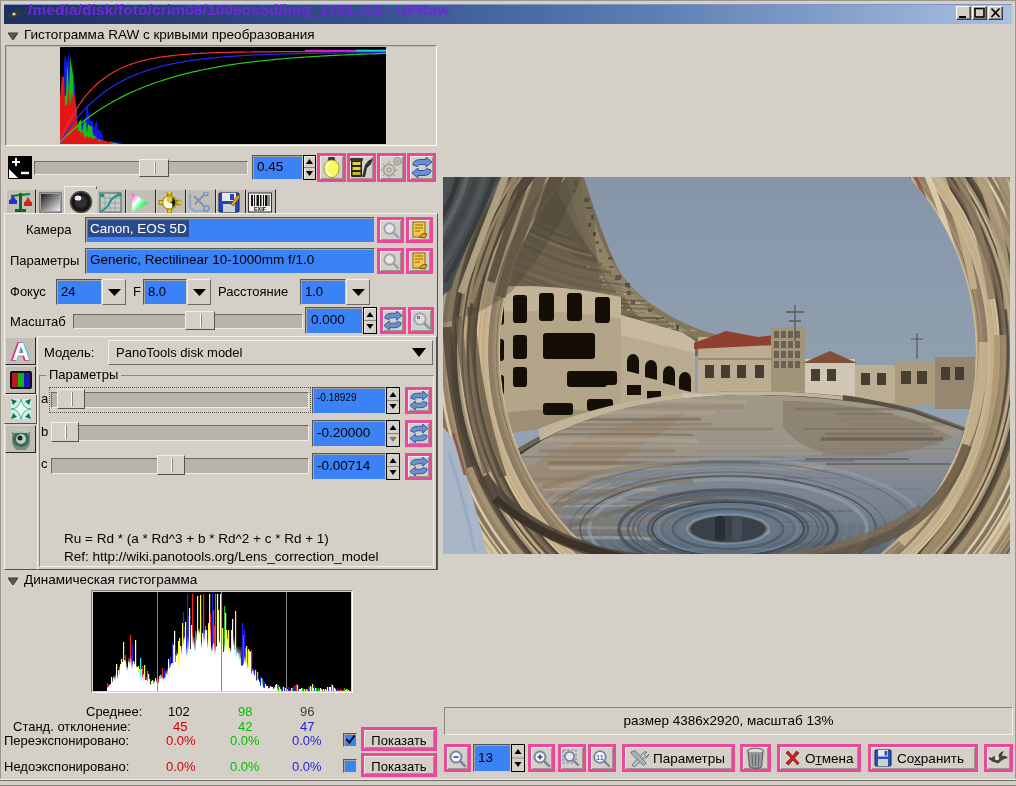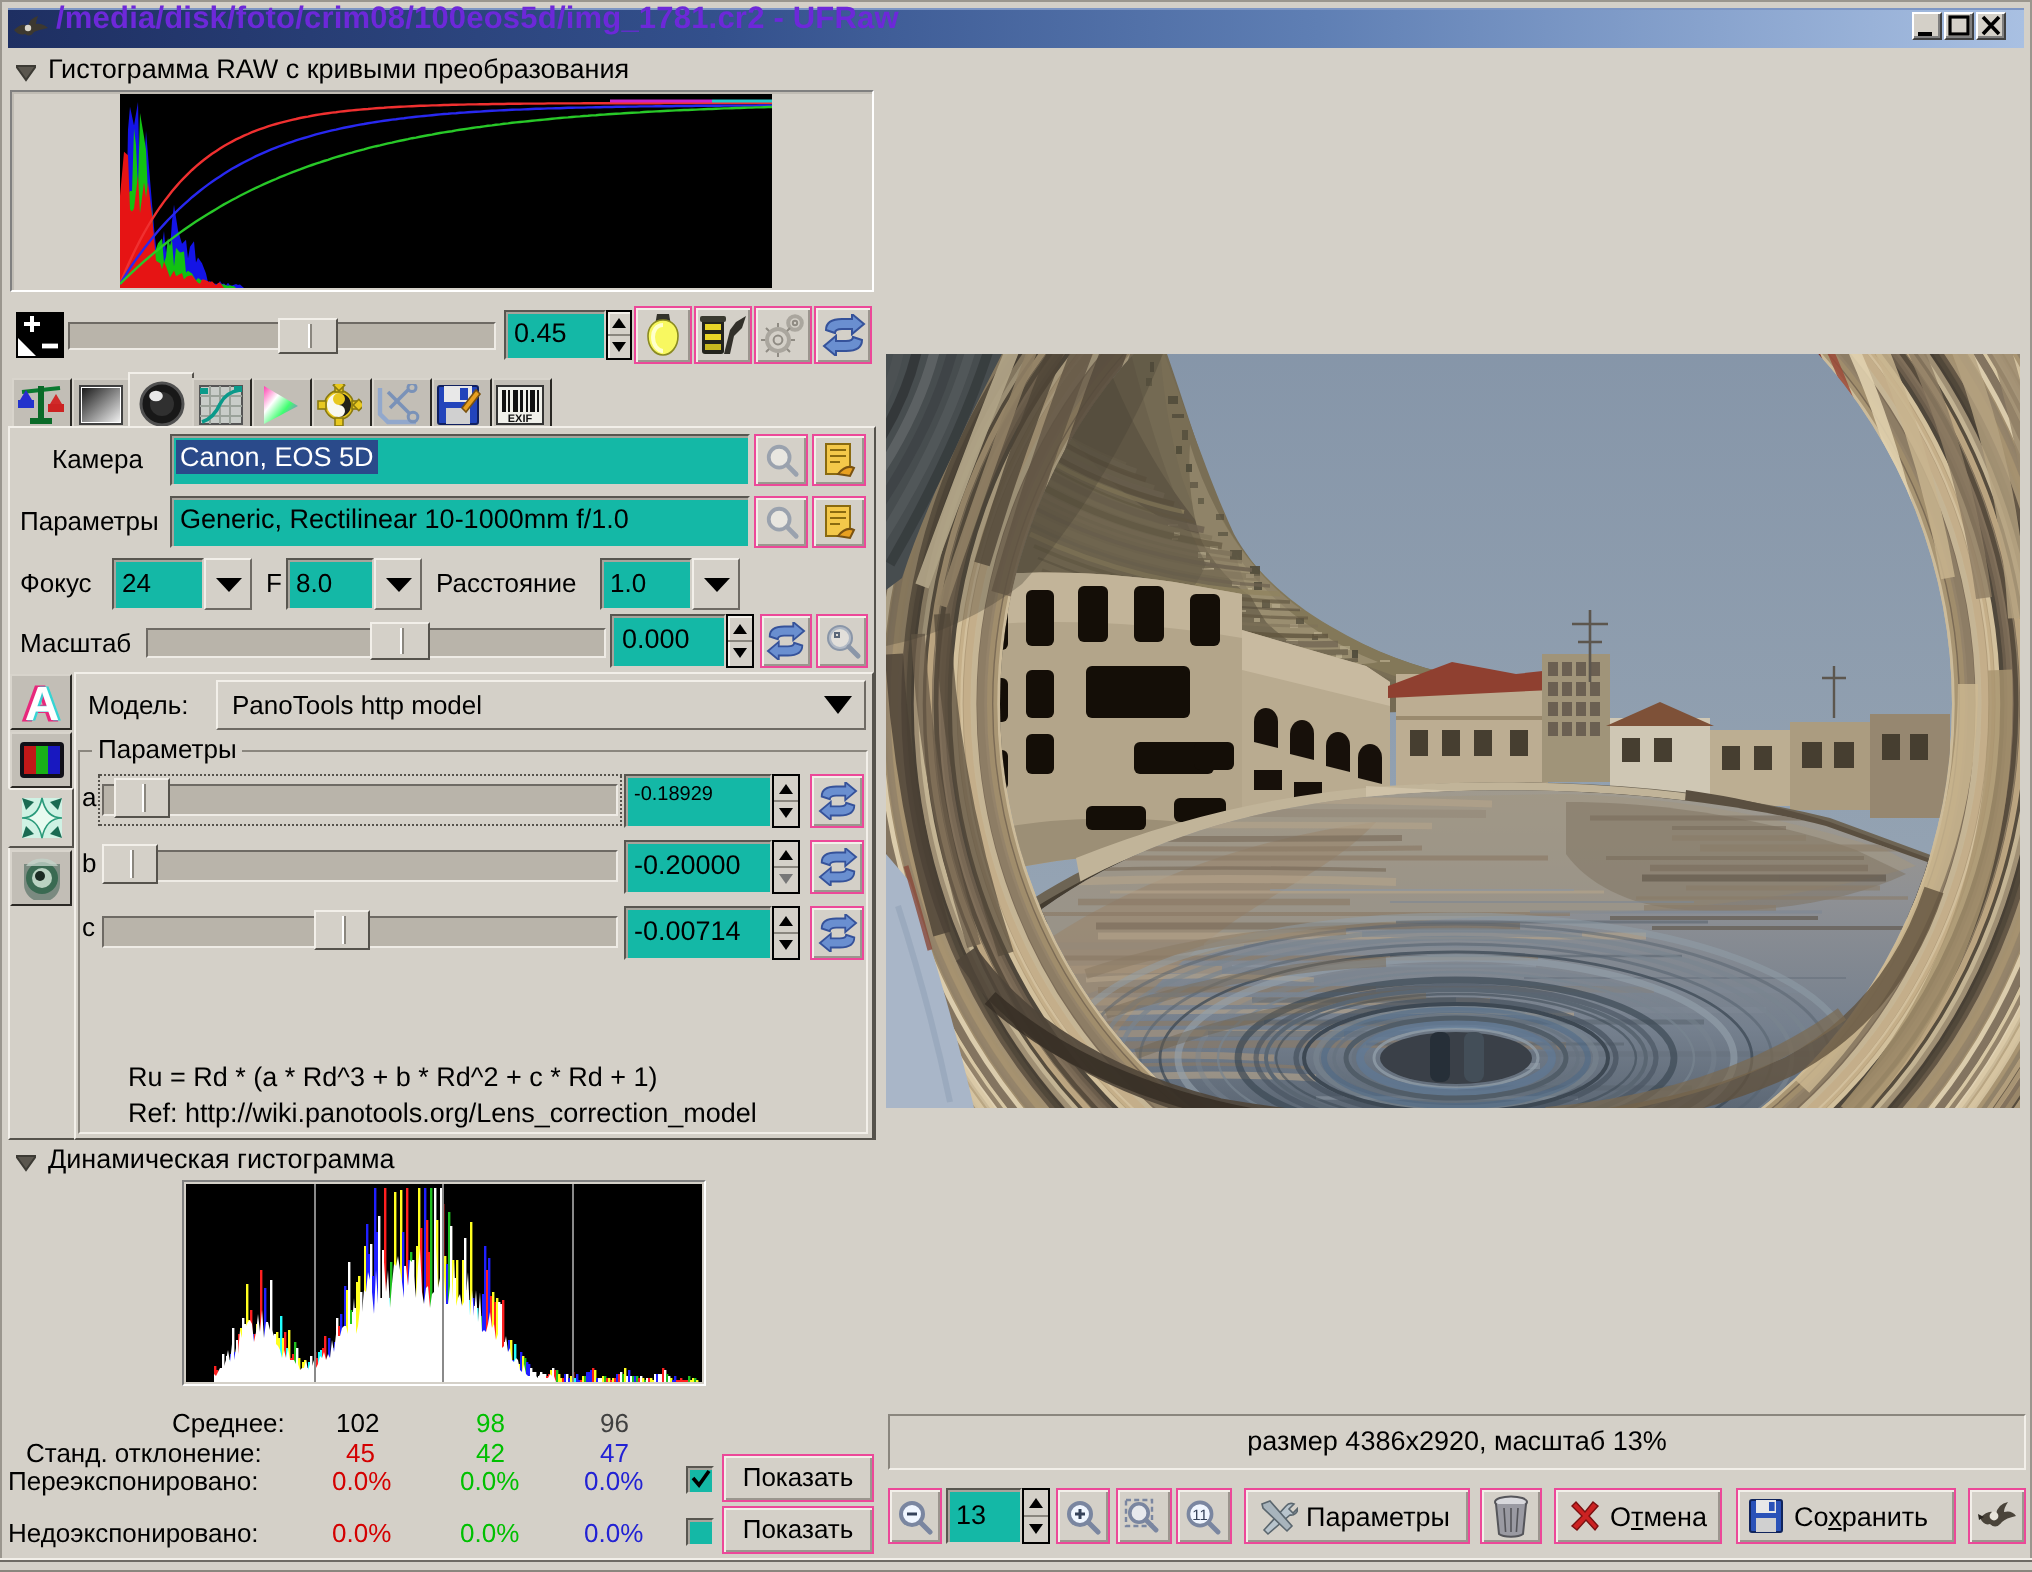--- a/index.html
+++ b/index.html
@@ -1,22 +1,22 @@
 <!DOCTYPE html>
 <html><head><meta charset="utf-8"><style>
 *{box-sizing:border-box;margin:0;padding:0}
 html,body{width:1016px;height:786px;overflow:hidden}
 body{background:#d4d0c8;font-family:"Liberation Sans",sans-serif;font-size:13px;color:#000;position:relative}
 .abs{position:absolute}
 .titlebar{left:4px;top:4px;width:1008px;height:20px;background:linear-gradient(90deg,#1e2f62 0%,#33508c 35%,#5f7fb4 65%,#a9c0e2 100%);box-shadow:inset 0 1px 0 #7d96c4}
 .titletxt{color:#6d28d9;font-weight:bold;font-size:15.5px;position:absolute;left:28px;top:1px;letter-spacing:0.1px}
 .winbtn{position:absolute;top:6px;width:15px;height:14px;background:#d4d0c8;border:1px solid;border-color:#fff #404040 #404040 #fff;box-shadow:inset -1px -1px 0 #808080;color:#000;font-size:11px;line-height:12px;text-align:center}
 .sunken{border:1px solid;border-color:#808080 #fff #fff #808080}
-.entry{background:#14b8a6;border:1px solid;border-color:#585650 #d4d0c8 #d4d0c8 #585650;box-shadow:inset 1px 1px 0 #a8a49c}
-.btn{background:#d4d0c8;border:1px solid #ec4899;box-shadow:inset 1px 1px 0 #f2efe9,inset -1px -1px 0 #9a968e}
+.entry{background:#3b82f6;border:1px solid;border-color:#585650 #d4d0c8 #d4d0c8 #585650;box-shadow:inset 1px 1px 0 #a8a49c}
+.btn{background:#d4d0c8;border:3px solid #ec4899;box-shadow:inset 1px 1px 0 #f2efe9,inset -1px -1px 0 #9a968e}
 .raised{background:#d4d0c8;border:1px solid;border-color:#f2efe9 #6e6a64 #6e6a64 #f2efe9}
 .trough{background:#b9b4aa;border:1px solid;border-color:#6e6a64 #eeebe5 #eeebe5 #6e6a64}
 .handle{background:#d4d0c8;border:1px solid;border-color:#f2efe9 #55524c #55524c #f2efe9;position:absolute}
 .lbl{position:absolute;white-space:nowrap}
 .spinarrows{position:absolute;width:13px;background:#d4d0c8;border:1px solid #000}
 svg{display:block}
 </style></head>
 <body>
 
 <div class="abs" style="left:0;top:0;width:1016px;height:786px;border:1px solid #9a968e;border-bottom:2px solid #55524c"></div>
@@ -330,21 +330,21 @@
     <circle cx="11" cy="10" r="8" fill="#3a6a52"></circle>
     <circle cx="11" cy="10" r="5" fill="#bad2c2"></circle>
     <circle cx="10" cy="9" r="2.5" fill="#1a2a22"></circle>
     <path d="M3 4 a9 7 0 0 1 16 0z" fill="#c2d2c8" opacity="0.8"></path>
   </svg>
 
 <div class="abs" style="left:37px;top:336px;width:400px;height:234px;border:1px solid;border-color:#f2efe9 #55524c #55524c #f2efe9"></div>
 
 <div class="lbl" style="left:44px;top:345px">Модель:</div>
 <div class="abs raised" style="left:108px;top:340px;width:325px;height:25px;background:#d4d0c8"></div>
-<div class="lbl" style="left:116px;top:345px">PanoTools http model</div>
+<div class="lbl" style="left:116px;top:345px">PanoTools disk model</div>
 <svg class="abs" style="left:412px;top:346px" width="14" height="13" viewBox="0 0 14 13">
     <polygon points="0,2 14,2 7,11" fill="#000"></polygon>
   </svg>
 
 <div class="abs" style="left:39px;top:375px;width:395px;height:192px;border:1px solid;border-color:#8a867e #f2efe9 #f2efe9 #8a867e"></div>
 <div class="abs" style="left:46px;top:367px;background:#d4d0c8;padding:0 3px">Параметры</div>
 
 <div class="lbl" style="left:41px;top:391px">a</div>
 <div class="abs" style="left:49px;top:387px;width:262px;height:26px;border:1px dotted #55524c"></div>
 <div class="abs trough" style="left:51px;top:392px;width:258px;height:16px"></div>

